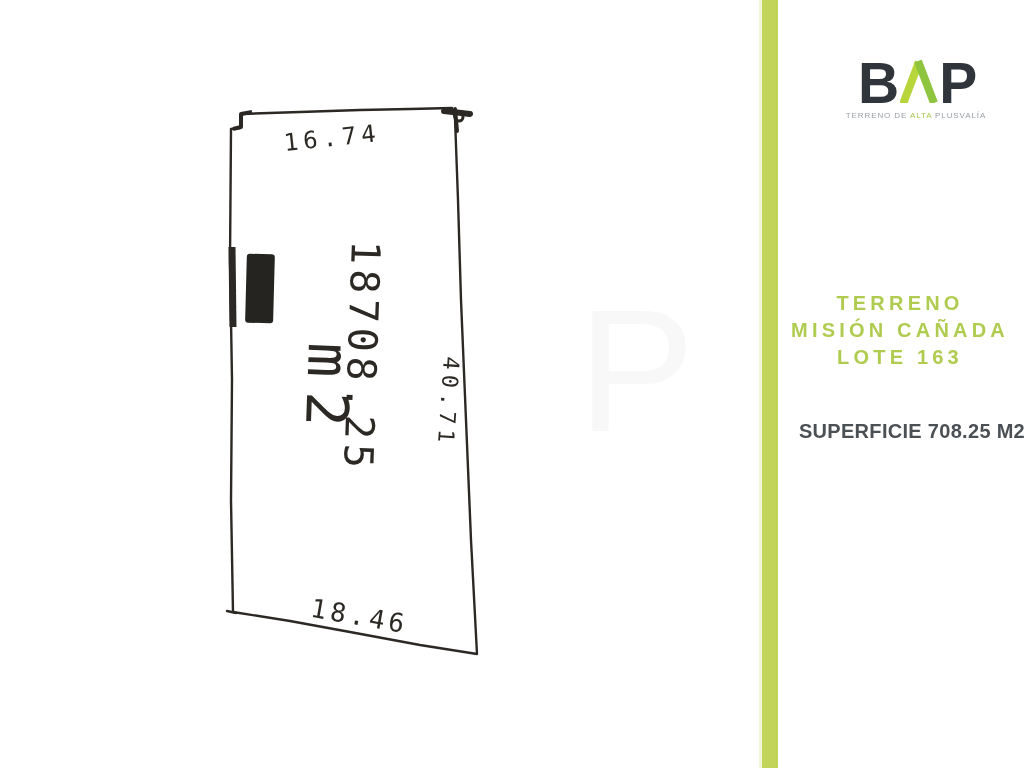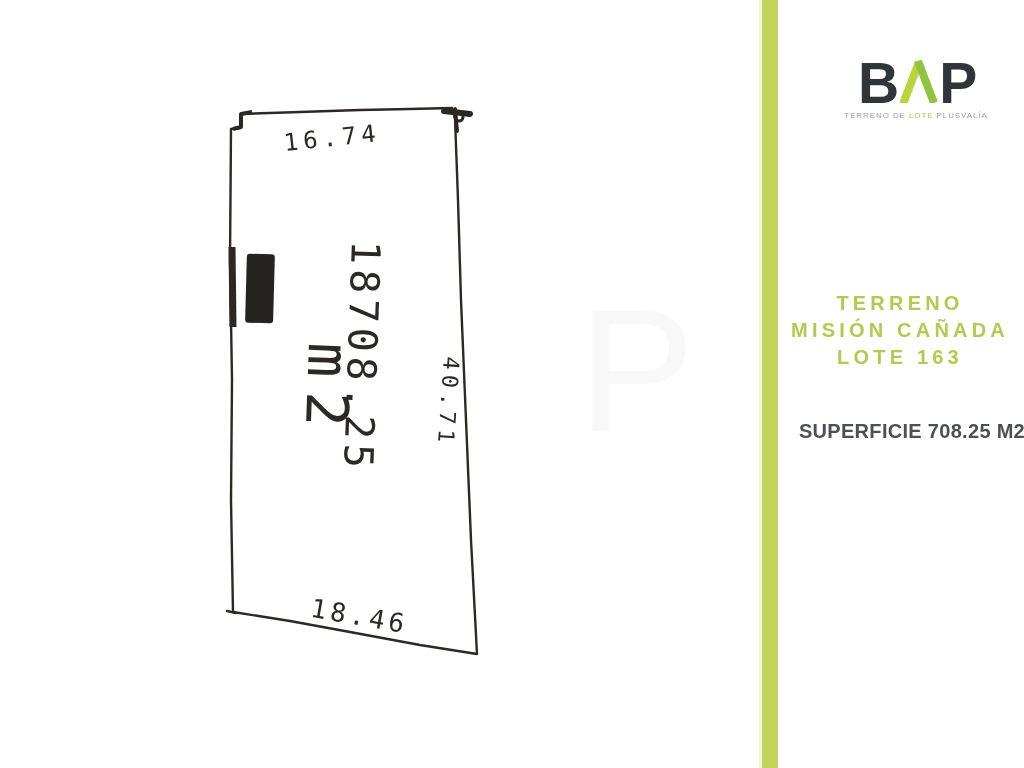--- a/index.html
+++ b/index.html
@@ -104,21 +104,21 @@
 
   <div class="logo">
     <span class="logo-letter">B</span>
     <svg class="logo-caret" width="38" height="43" viewBox="0 0 38 43" xmlns="http://www.w3.org/2000/svg">
       <path d="M3,44 L19,2" stroke="#b9d53c" stroke-width="8" fill="none"></path>
       <path d="M18,1 L34,43" stroke="#8fc43e" stroke-width="8" fill="none"></path>
     </svg>
     <span class="logo-letter">P</span>
   </div>
 
-  <div class="tagline"><span>TERRENO DE </span><span class="tl-green">LOTE</span><span> PLUSVALÍA</span></div>
+  <div class="tagline"><span>TERRENO DE </span><span class="tl-green">ALTA</span><span> PLUSVALÍA</span></div>
 
   <div class="title">
     <div>TERRENO</div>
     <div>MISIÓN CAÑADA</div>
     <div>LOTE 163</div>
   </div>
 
   <div class="surface">SUPERFICIE 708.25 M2</div>
 
 </div>

